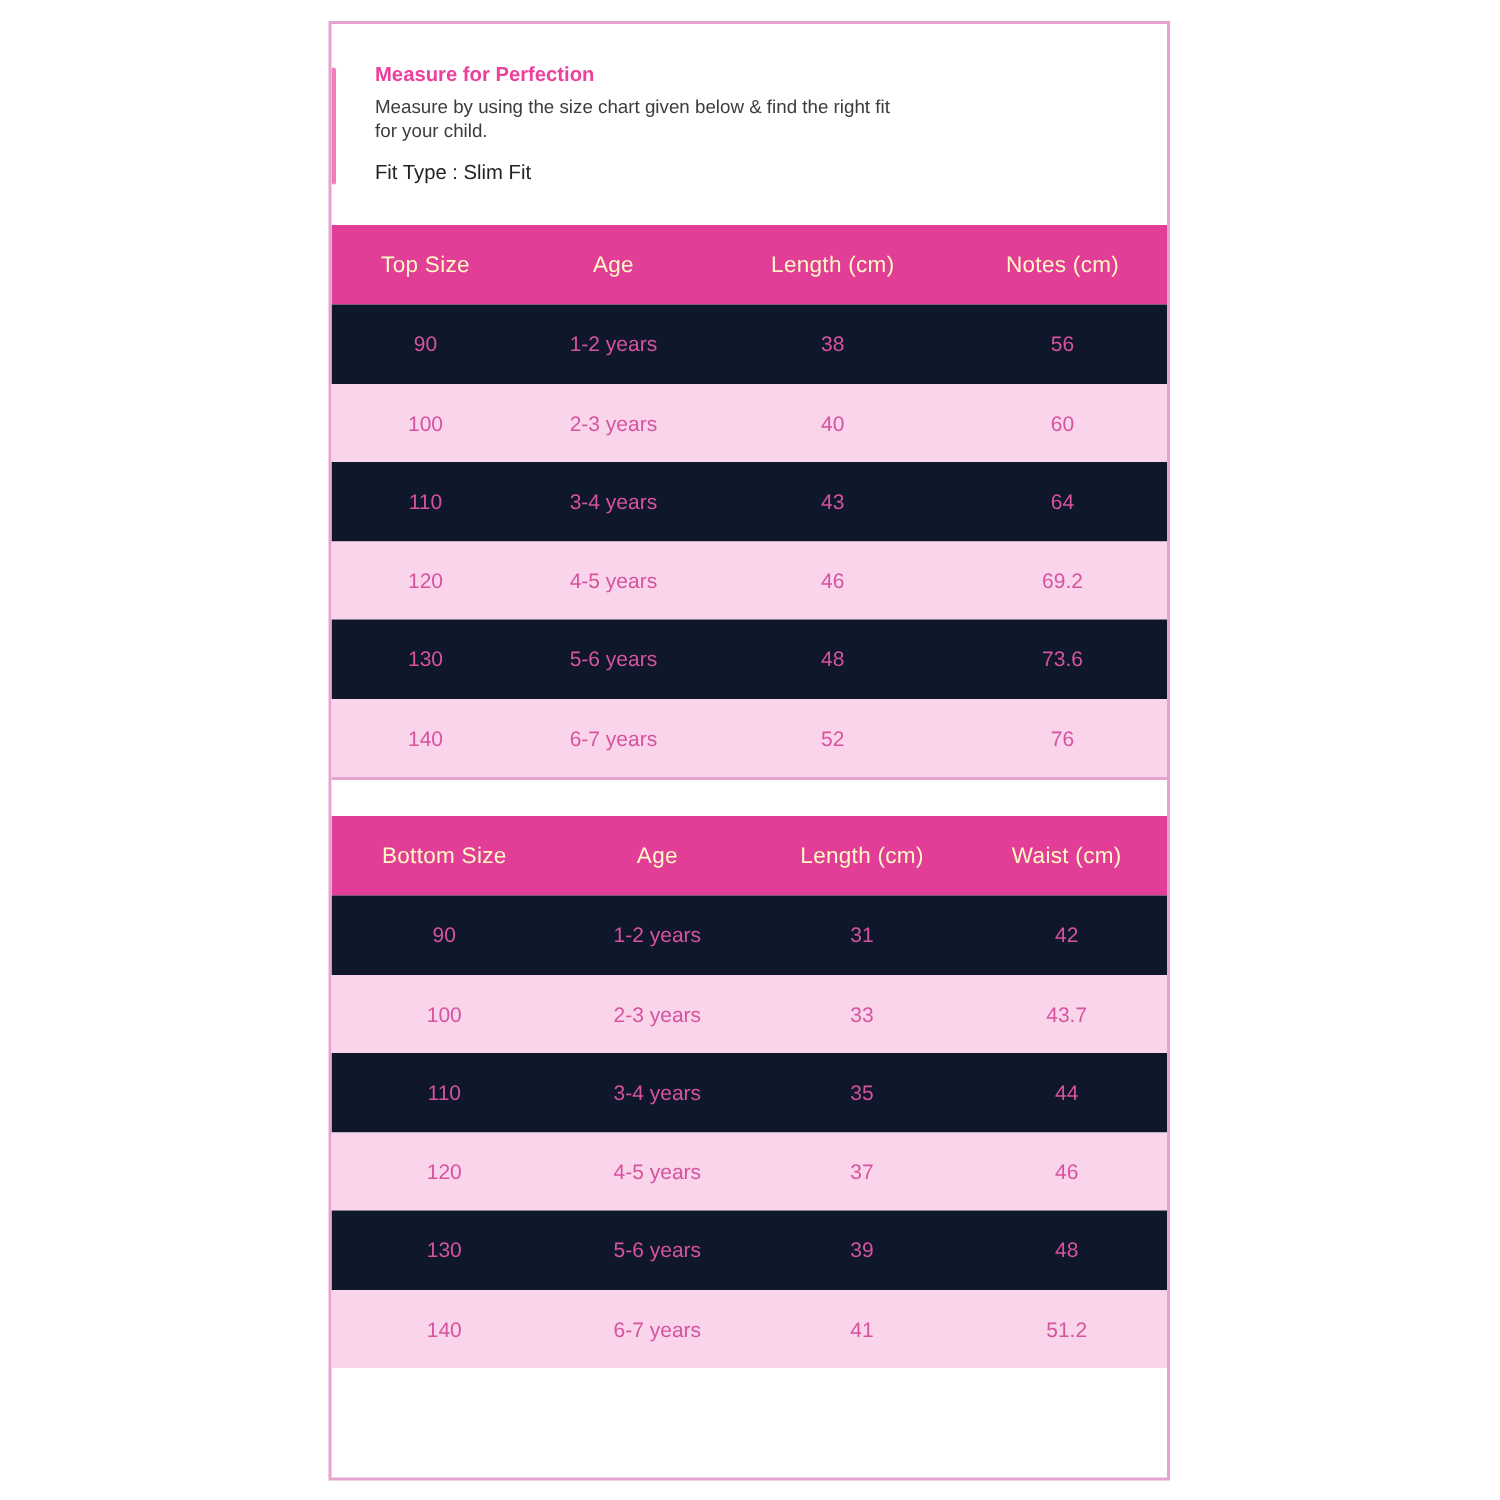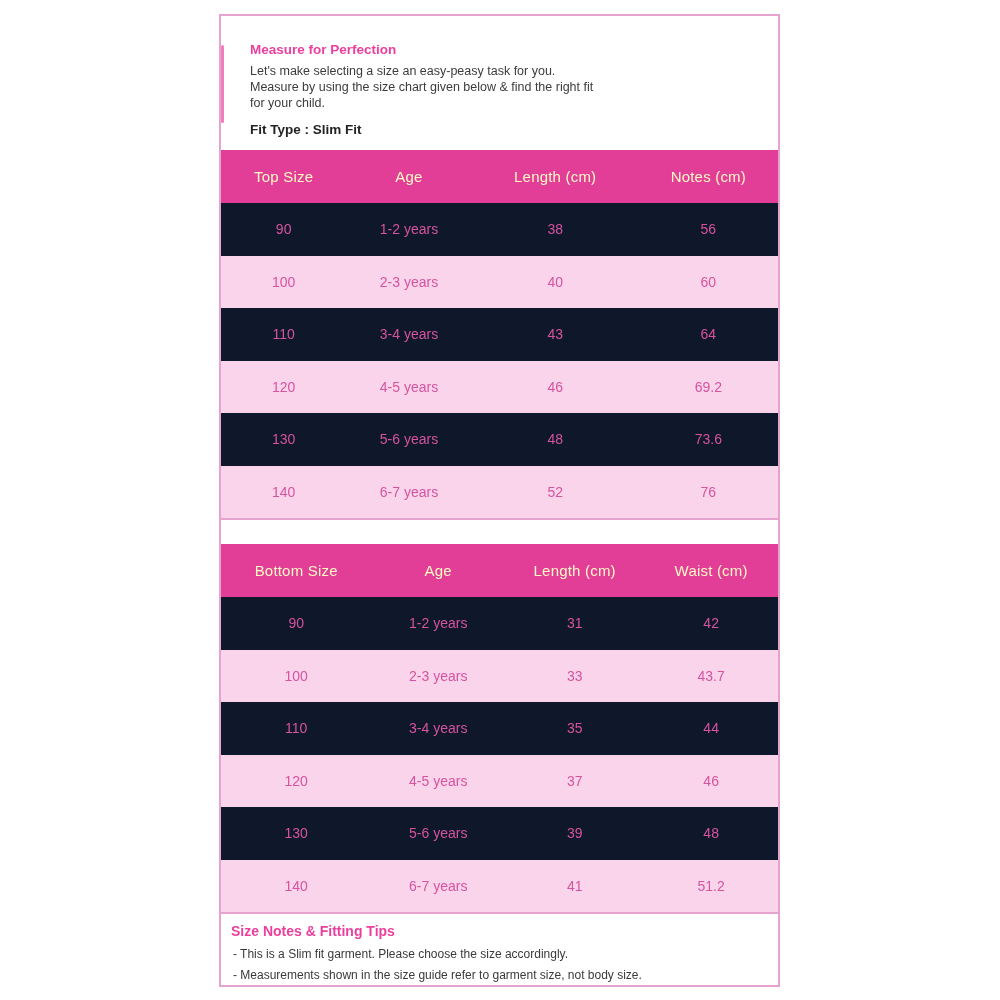--- a/index.html
+++ b/index.html
@@ -13,21 +13,21 @@
     display:flex;flex-direction:column;overflow:hidden;
   }
   
   .brand-header{flex:0 0 134px;display:flex;align-items:flex-start;}
   .logo-wrap{margin-left:24px;width:132px;flex:0 0 132px;padding-top:22px;}
   .logo-svg{width:132px;height:90px;display:block;}
   .v-divider{width:3px;height:78px;background:#f07ebc;margin-top:29px;border-radius:2px;flex:0 0 3px;}
   .header-text{margin-left:26px;padding-top:26px;max-width:352px;}
   .header-title{color:#ec3f9e;font-weight:bold;font-size:13.5px;margin:0 0 7px 0;}
   .header-desc{font-size:12.5px;color:#3c3c3c;line-height:1.26;margin:0;max-width:347px;}
-  .fit-type{font-size:13.5px;font-weight:bold;color:#232323;margin-top:11px;}
+  .fit-type{font-size:13.5px;font-weight:normal;color:#232323;margin-top:11px;}
   
   .size-table{display:flex;flex-direction:column;flex:0 0 auto;}
   .size-table.t1{border-bottom:2px solid #e7a3cf;}
   .thead{display:flex;background:#e23d97;color:#fef9c3;height:53px;align-items:center;font-size:15px;}
   .hcell{text-align:center;letter-spacing:.2px;}
   .trow{display:flex;height:52.5px;align-items:center;font-size:14px;color:#d6539f;background:#0f172a;}
   .trow.alt{background:#fad4eb;}
   .tcell{text-align:center;}
   
   .t1 .hcell:nth-child(1),.t1 .tcell:nth-child(1){width:22.5%;}
@@ -47,21 +47,20 @@
 </style>
 </head>
 <body>
 
 <div class="card">
 
   <div class="brand-header">
     <div class="v-divider"></div>
     <div class="header-text">
       <p class="header-title">Measure for Perfection</p>
-      <p class="header-desc">Let's make selecting a size an easy-peasy task for you.</p>
       <p class="header-desc">Measure by using the size chart given below &amp; find the right fit for your child.</p>
       <div class="fit-type">Fit Type : Slim Fit</div>
     </div>
   </div>
 
   <div class="size-table t1">
     <div class="thead">
       <div class="hcell">Top Size</div>
       <div class="hcell">Age</div>
       <div class="hcell">Length (cm)</div>
@@ -149,19 +148,14 @@
         </div>
         <div class="trow alt">
           <div class="tcell">140</div>
           <div class="tcell">6-7 years</div>
           <div class="tcell">41</div>
           <div class="tcell">51.2</div>
         </div>
       </div>
   </div>
 
-  <div class="footer">
-    <p class="footer-title">Size Notes &amp; Fitting Tips</p>
-    <p class="footer-note">- This is a Slim fit garment. Please choose the size accordingly.</p>
-    <p class="footer-note">- Measurements shown in the size guide refer to garment size, not body size.</p>
-  </div>
 
 </div>
 
 </body></html>

